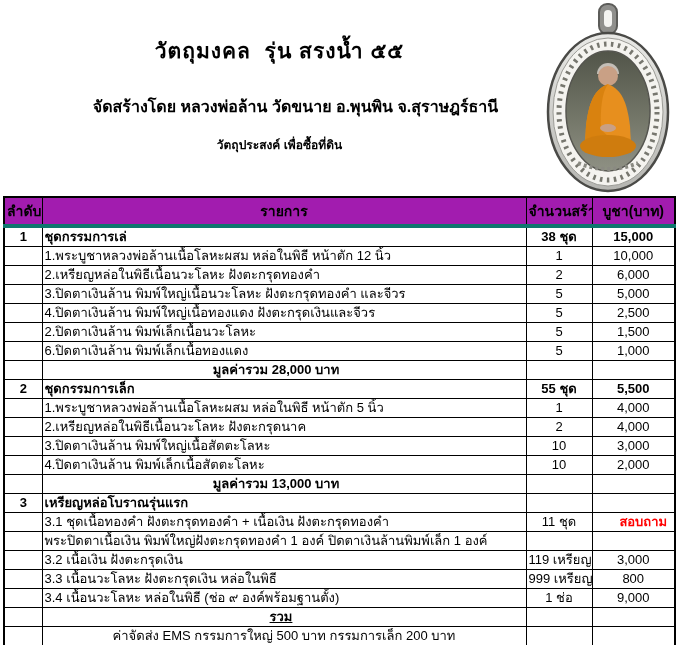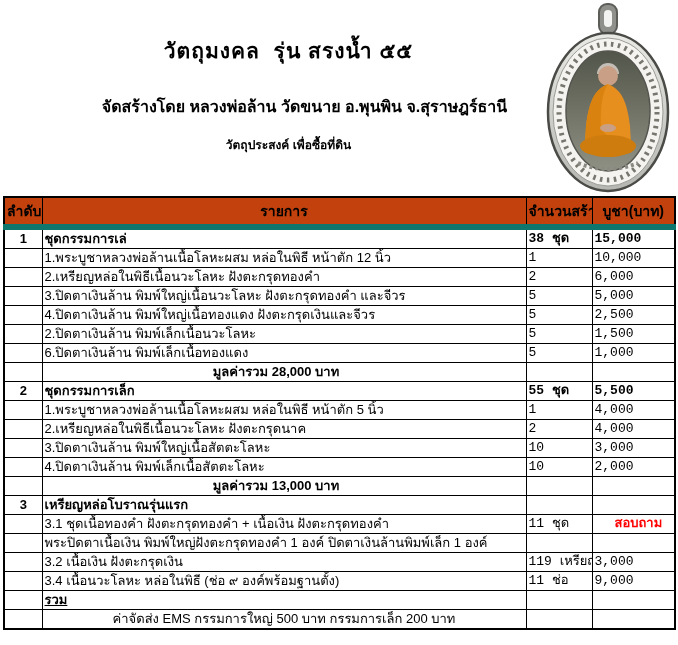--- a/index.html
+++ b/index.html
@@ -5,21 +5,21 @@
   html,body{margin:0;padding:0;}
   body{
     width:678px;height:645px;
     background:#ffffff;
     font-family:"Liberation Sans", sans-serif;
     position:relative;
     color:#000;
     overflow:hidden;
   }
   .page-header{
-    position:absolute;top:0;left:16px;width:545px;
+    position:absolute;top:0;left:7px;width:545px;
     text-align:center;
   }
   .page-title{
     margin-top:34px;
     font-size:21px;
     font-weight:bold;
     letter-spacing:1px;
     white-space:pre;
   }
   .page-subtitle{
@@ -48,35 +48,35 @@
   .price-table th,.price-table td{
     border:1px solid #000;
     font-size:13px;
     height:18px;
     padding:0 2px;
     overflow:hidden;
     white-space:nowrap;
     line-height:18px;
   }
   .price-table thead th{
-    background:#c2410c;
+    background:#a21caf;
     font-weight:bold;
     text-align:center;
     height:26px;
     font-size:14px;
-    border-bottom:6px solid #0f766e;
+    border-bottom:4px solid #0f766e;
   }
   .col-seq{text-align:center;font-weight:bold;}
-  .col-qty,.col-price{text-align:left;font-family:Liberation Mono, monospace;}
+  .col-qty,.col-price{text-align:center;}
   .col-item{text-align:left;padding-left:4px;}
   .row-section td{font-weight:bold;}
   .row-section .col-qty,.row-section .col-price{font-weight:bold;}
   .row-subtotal .col-item{text-align:center;font-weight:bold;padding-right:18px;}
   .row-total .col-item{
-    text-align:left;font-weight:bold;padding-right:8px;
+    text-align:center;font-weight:bold;padding-right:8px;
     text-decoration:underline;
   }
   .row-footer .col-item{text-align:center;}
   td.red-price{color:#ff0000;font-weight:bold;padding-left:22px;}
 </style>
 </head>
 <body>
 
 <div class="page-header">
   <div class="page-title">วัตถุมงคล  รุ่น สรงน้ำ ๕๕</div>
@@ -239,22 +239,28 @@
         <td class="col-price"></td>
       </tr>
       <tr class="row-item">
         <td class="col-seq"></td>
         <td class="col-item">3.2 เนื้อเงิน  ฝังตะกรุดเงิน</td>
         <td class="col-qty">119 เหรียญ</td>
         <td class="col-price">3,000</td>
       </tr>
       <tr class="row-item">
         <td class="col-seq"></td>
+        <td class="col-item">3.3 เนื้อนวะโลหะ  ฝังตะกรุดเงิน หล่อในพิธี</td>
+        <td class="col-qty">999 เหรียญ</td>
+        <td class="col-price">800</td>
+      </tr>
+      <tr class="row-item">
+        <td class="col-seq"></td>
         <td class="col-item">3.4 เนื้อนวะโลหะ  หล่อในพิธี (ช่อ ๙ องค์พร้อมฐานตั้ง)</td>
-        <td class="col-qty">11 ช่อ</td>
+        <td class="col-qty">1 ช่อ</td>
         <td class="col-price">9,000</td>
       </tr>
       <tr class="row-total">
         <td class="col-seq"></td>
         <td class="col-item">รวม</td>
         <td class="col-qty"></td>
         <td class="col-price"></td>
       </tr>
       <tr class="row-footer">
         <td class="col-seq"></td>

